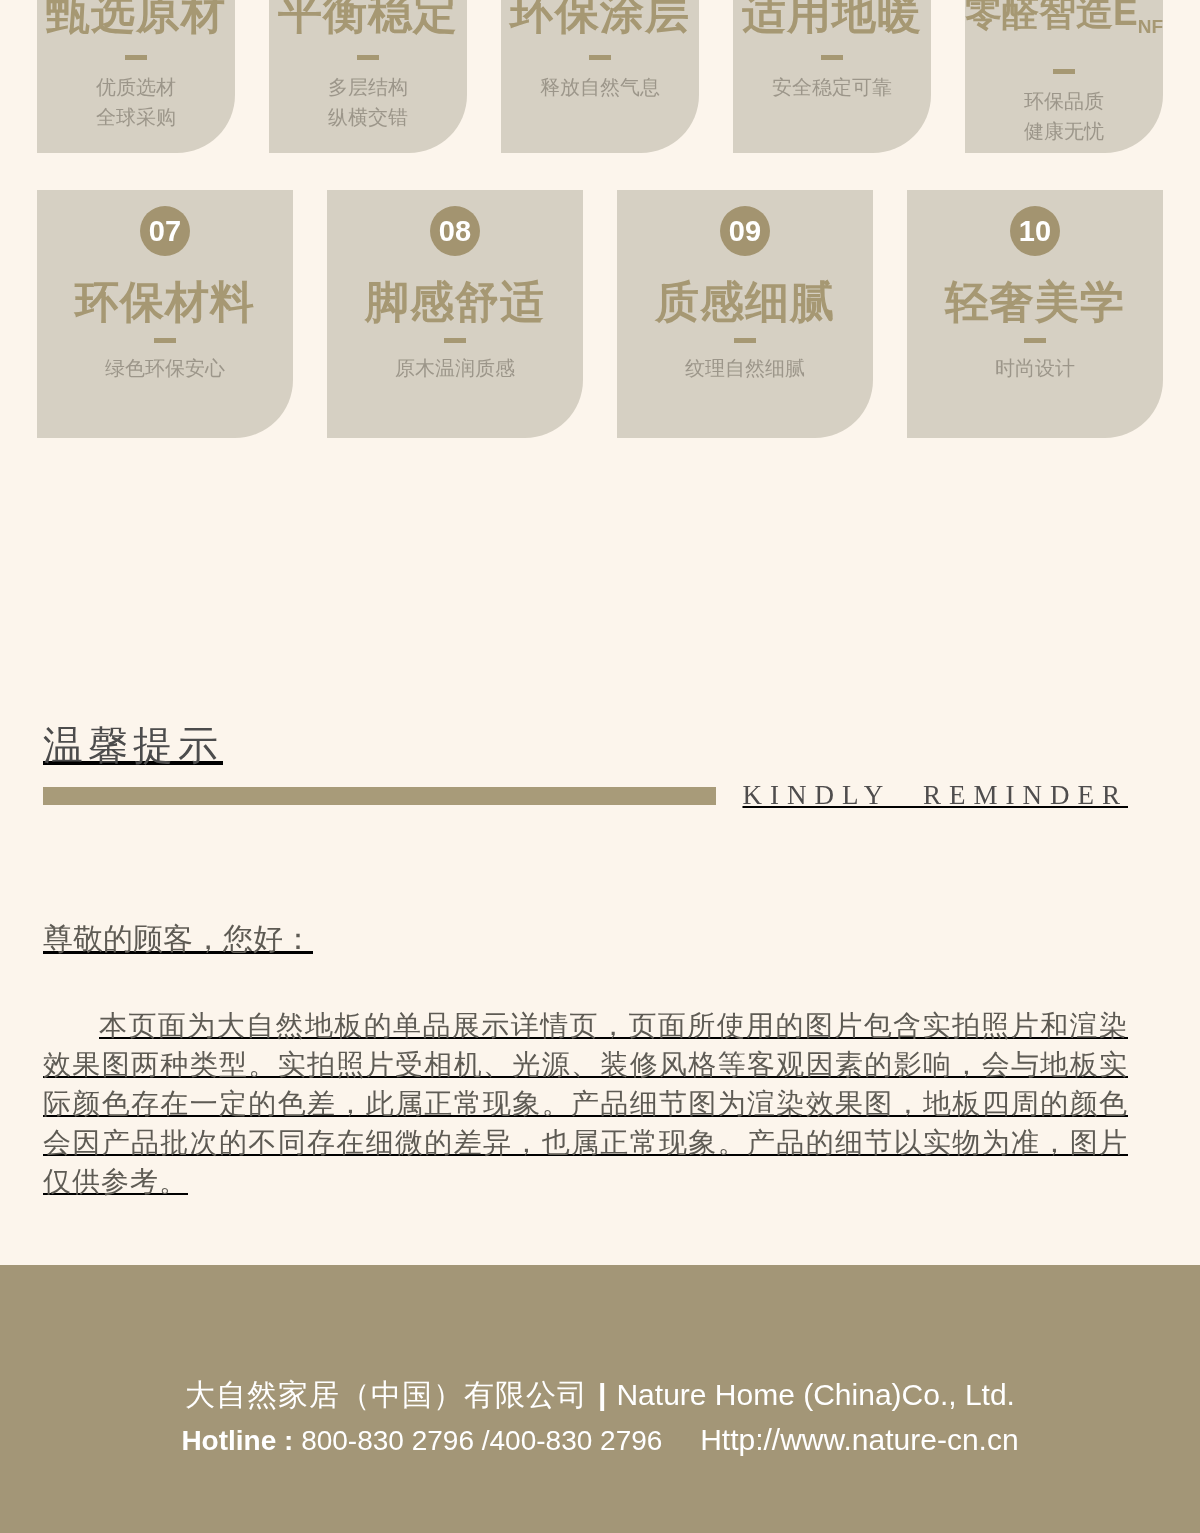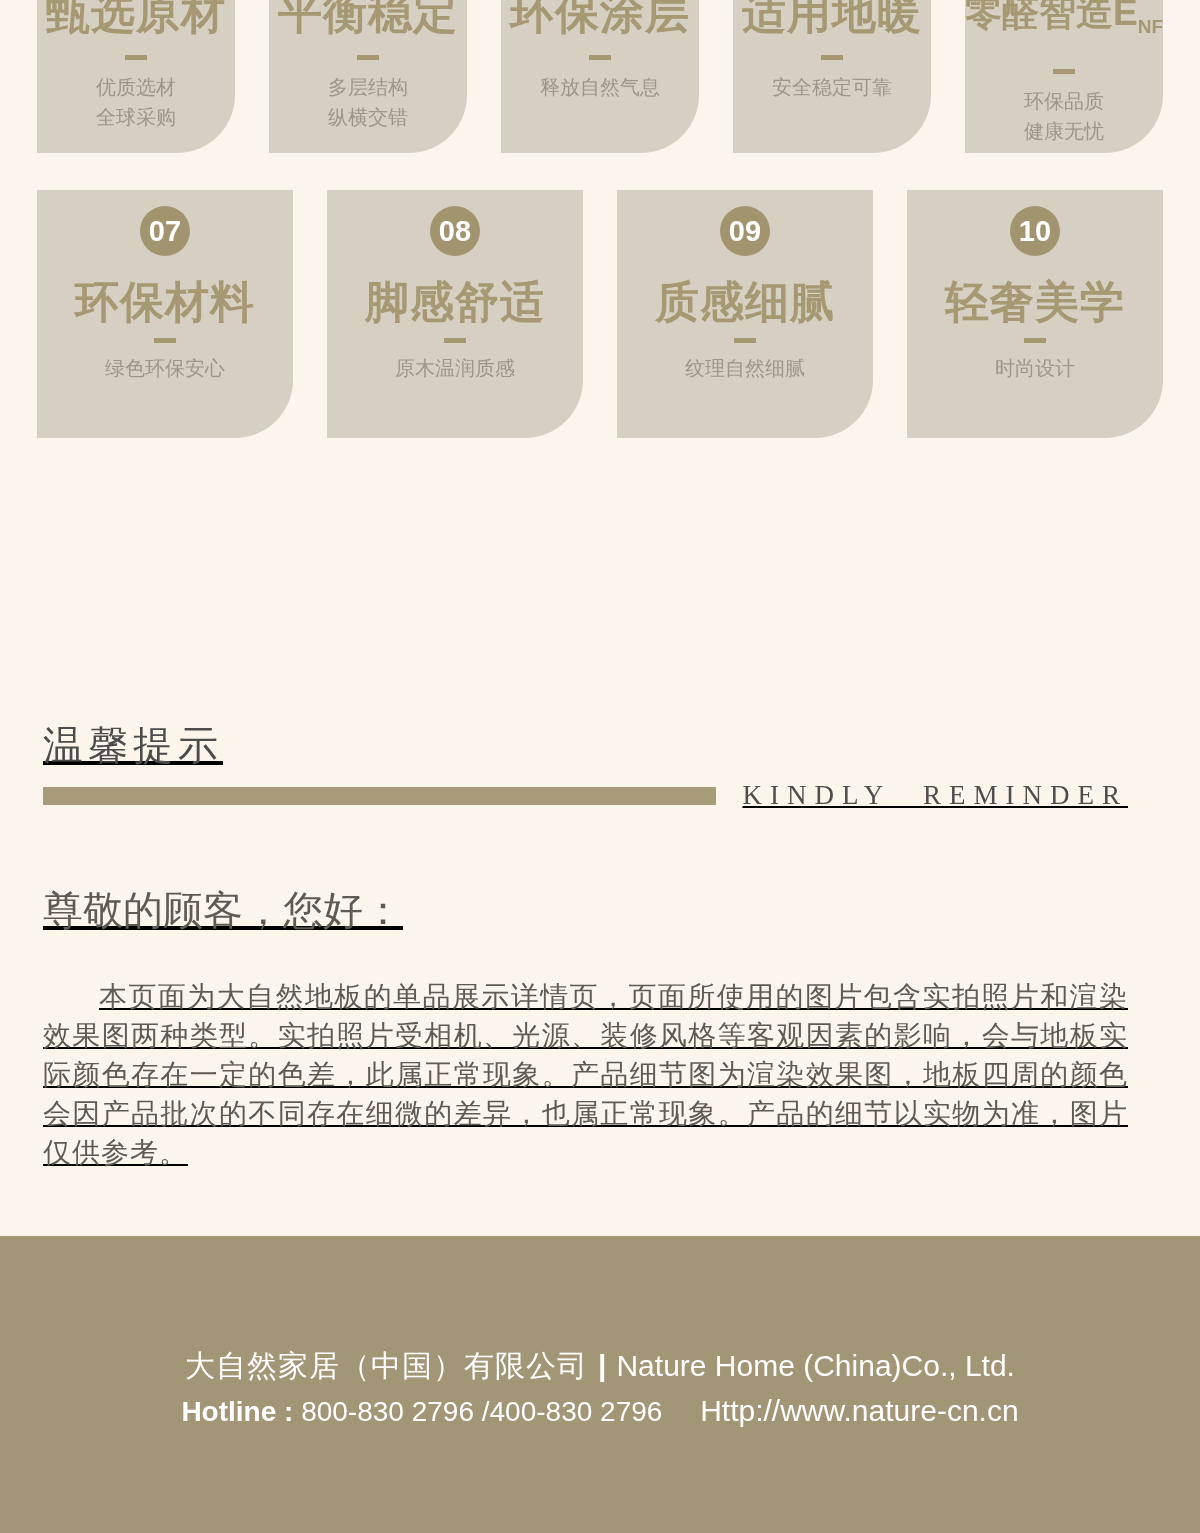--- a/index.html
+++ b/index.html
@@ -66,22 +66,22 @@
   .reminder-en {
     margin-left: auto;
     font-family: "Liberation Serif", serif;
     font-size: 27px;
     color: #4f4d4d;
     letter-spacing: 8px;
     word-spacing: 18px;
     white-space: nowrap;
   }
   .greeting {
-    margin: 79px 0 0;
-    font-size: 40px;
+    margin: 108px 0 0;
+    font-size: 30px;
     line-height: 40px;
     color: #5e5b54;
   }
   .para {
     margin: 47px 0 0;
     font-size: 28px;
     line-height: 39px;
     color: #5e5b54;
     letter-spacing: 1px;
     text-indent: 2em;

